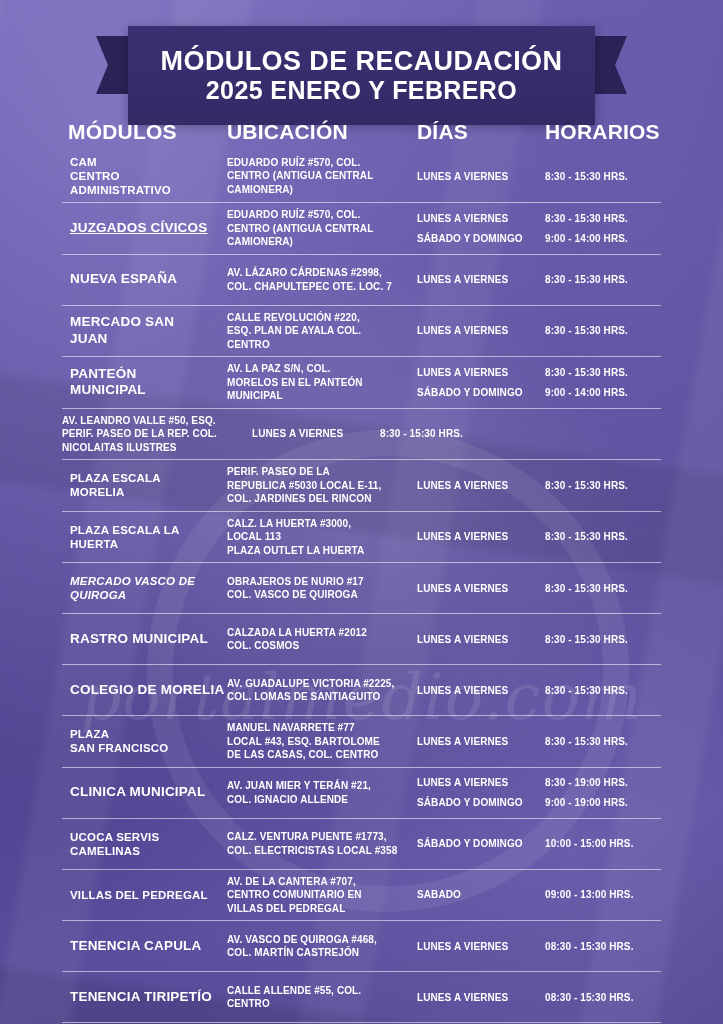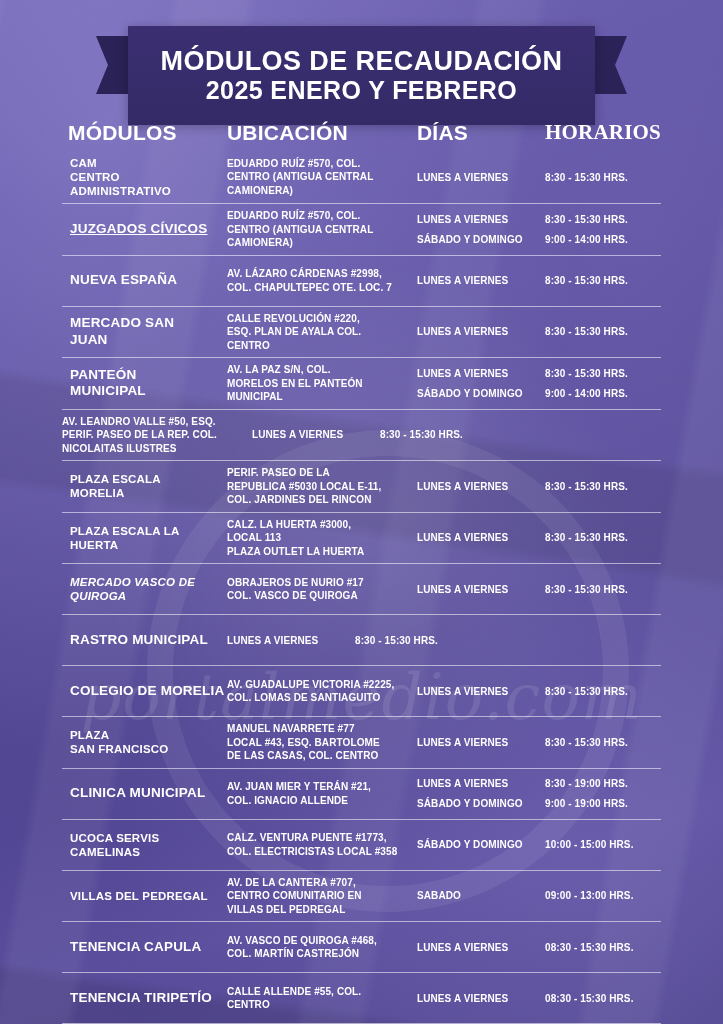--- a/index.html
+++ b/index.html
@@ -142,21 +142,21 @@
   .head .col-ubi,
   .head .col-dias,
   .head .col-hor {
     font-size: 21px;
     font-weight: bold;
     letter-spacing: 0.2px;
     text-transform: uppercase;
   }
   .head .col-mod { padding-left: 6px; }
   .head .col-dias { text-align: left; }
-  .head .col-hor { text-align: left; font-family: Liberation Serif, serif; }
+  .head .col-hor { text-align: left; }
 
   .mod-name {
     font-size: 13.5px;
     font-weight: bold;
     line-height: 1.22;
     text-transform: uppercase;
     letter-spacing: 0.2px;
   }
   .mod-name.small {
     font-size: 11.5px;
@@ -349,20 +349,24 @@
             <div>LUNES A VIERNES</div>
           </div>
           <div class="col-hor hor">
             <div>8:30 - 15:30 hrs.</div>
           </div>
         </div>
         <div class="row">
           <div class="col-mod">
             <div class="mod-name" style="white-space: pre-line;">RASTRO MUNICIPAL</div>
           </div>
+          <div class="col-ubi">
+            <div class="ubi" style="white-space: pre-line;">CALZADA LA HUERTA #2012
+COL. COSMOS</div>
+          </div>
           <div class="col-dias dias">
             <div>LUNES A VIERNES</div>
           </div>
           <div class="col-hor hor">
             <div>8:30 - 15:30 hrs.</div>
           </div>
         </div>
         <div class="row">
           <div class="col-mod">
             <div class="mod-name" style="white-space: pre-line;">COLEGIO DE MORELIA</div>

